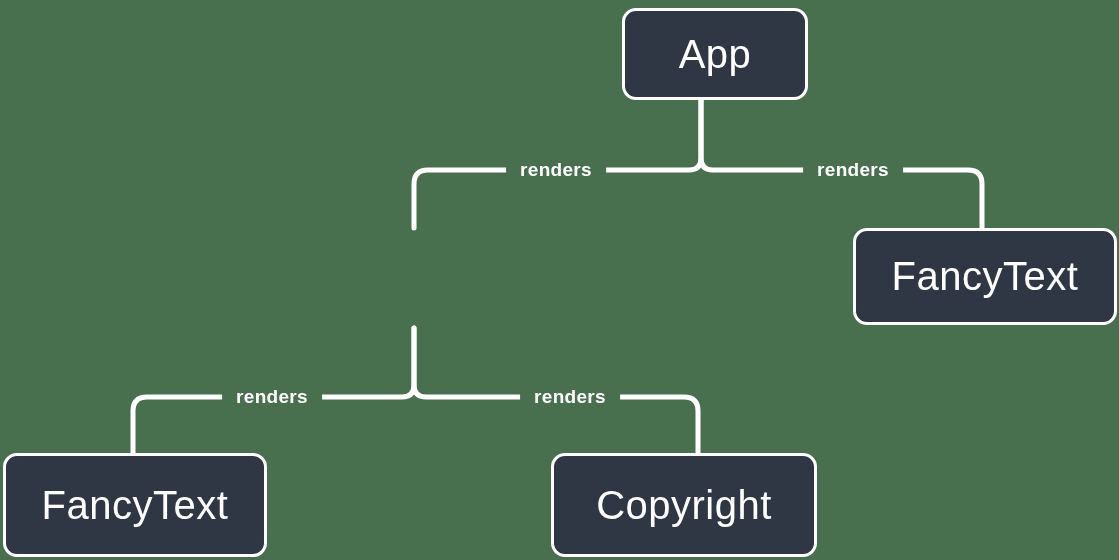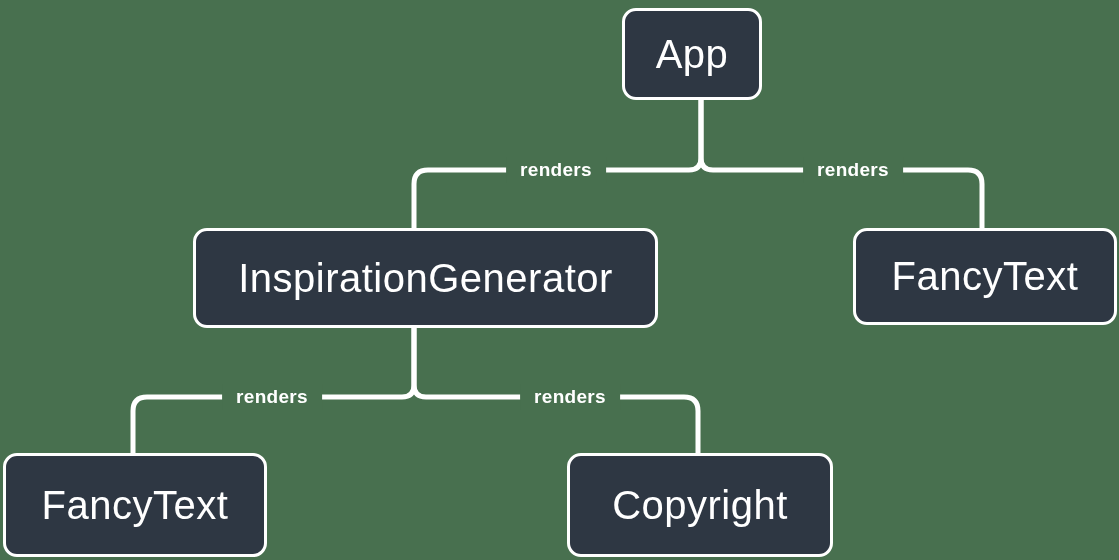--- a/index.html
+++ b/index.html
@@ -39,25 +39,25 @@
     border-radius: 14px;
     color: var(--white);
     display:flex;
     align-items:center;
     justify-content:center;
     font-size:40px;
     font-weight:500;
     letter-spacing:0.5px;
     white-space:nowrap;
   }
-  .node-app               { left:622px; top:8px;   width:140px; height:92px;  }
+  .node-app               { left:622px; top:8px;   width:186px; height:92px;  }
   .node-inspiration       { left:193px; top:228px; width:465px; height:100px; }
   .node-fancytext-top     { left:853px; top:228px; width:264px; height:97px;  }
   .node-fancytext-bottom  { left:3px;   top:453px; width:264px; height:104px; }
-  .node-copyright         { left:567px; top:453px; width:266px; height:104px; }
+  .node-copyright         { left:551px; top:453px; width:266px; height:104px; }
 
   .edge-label{
     position:absolute;
     transform: translate(-50%,-50%);
     background: var(--bg);
     color: var(--white);
     font-size:19px;
     font-weight:700;
     padding: 2px 14px;
     white-space:nowrap;
@@ -81,23 +81,20 @@
 
     <path d="M 414,328 L 414,385 Q 414,397 402,397 L 147,397 Q 133,397 133,411 L 133,453"></path>
 
     <path d="M 414,328 L 414,385 Q 414,397 426,397 L 684,397 Q 698,397 698,411 L 698,453"></path>
   </svg>
 
   <div class="node node-app">
     <span>App</span>
   </div>
 
-  <div class="node node-inspiration">
-    <span>InspirationGenerator</span>
-  </div>
 
   <div class="node node-fancytext-top">
     <span>FancyText</span>
   </div>
 
   <div class="node node-fancytext-bottom">
     <span>FancyText</span>
   </div>
 
   <div class="node node-copyright">

